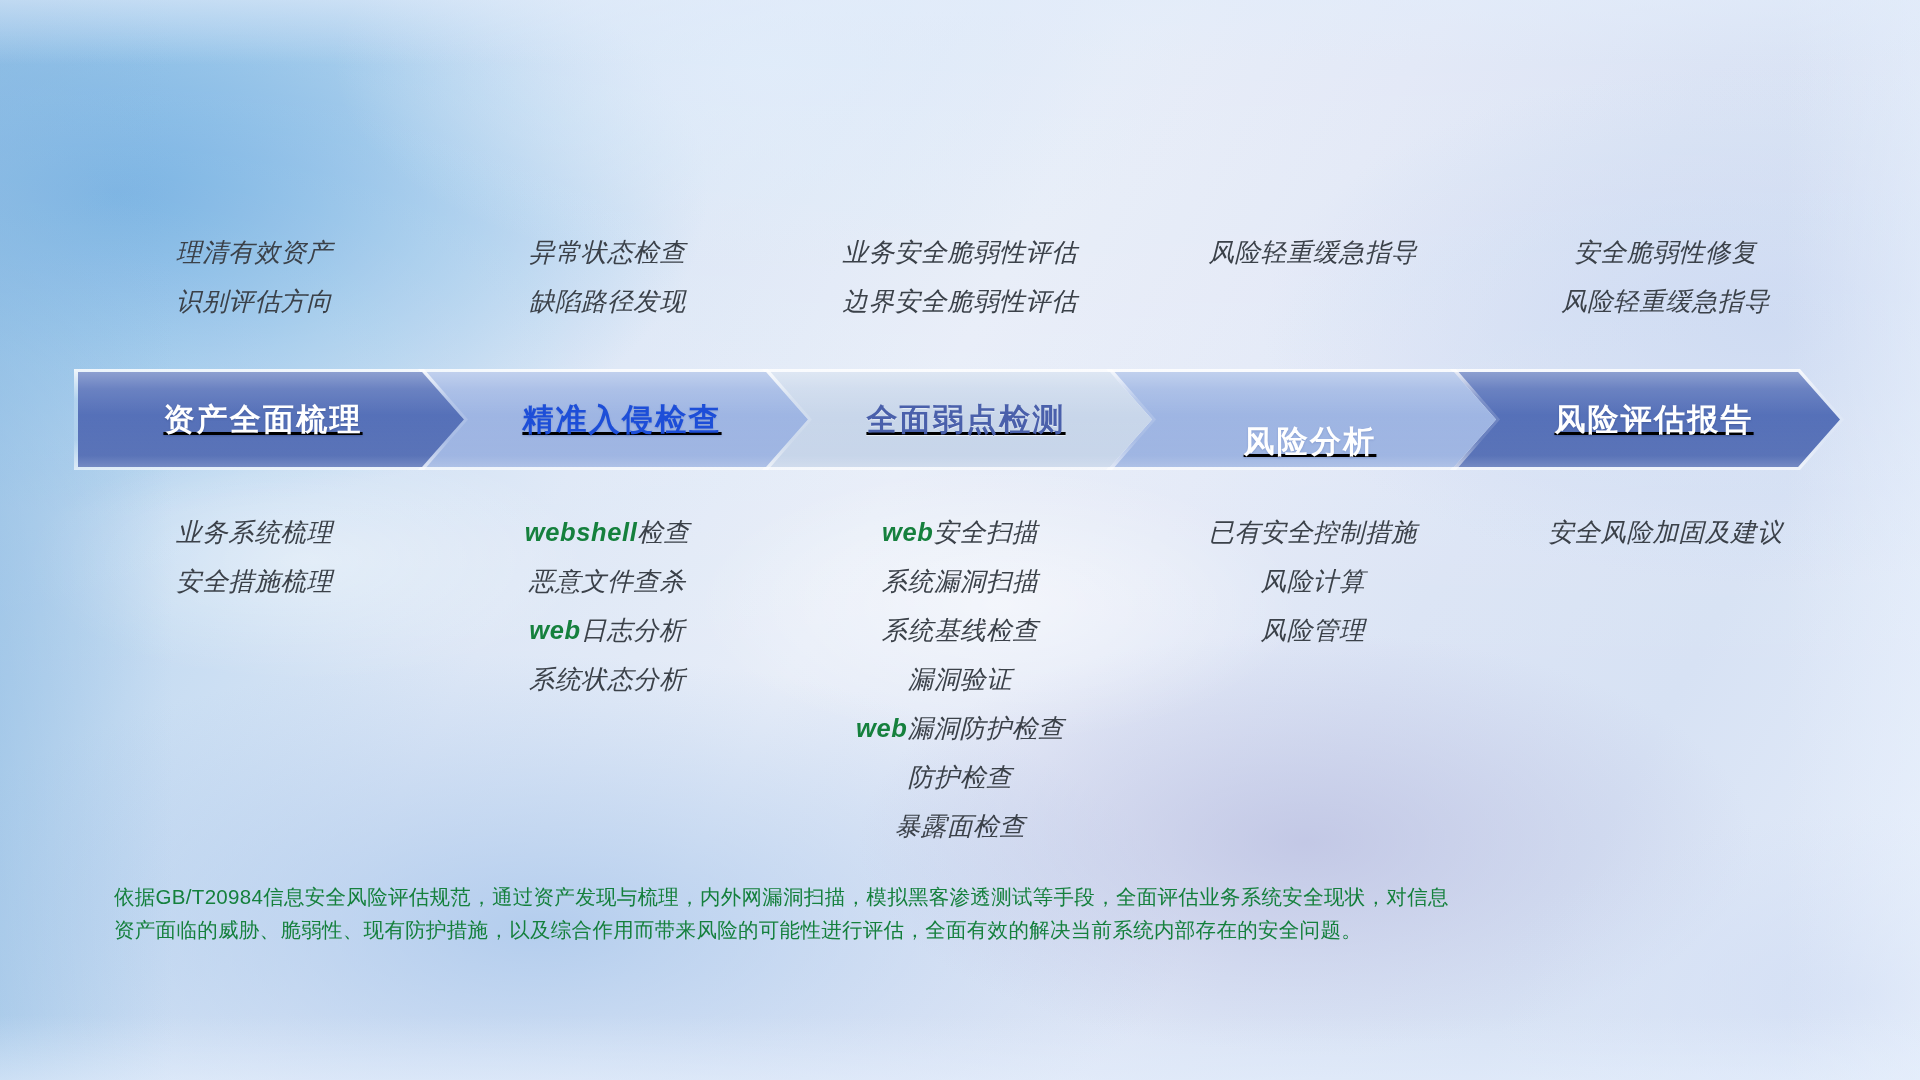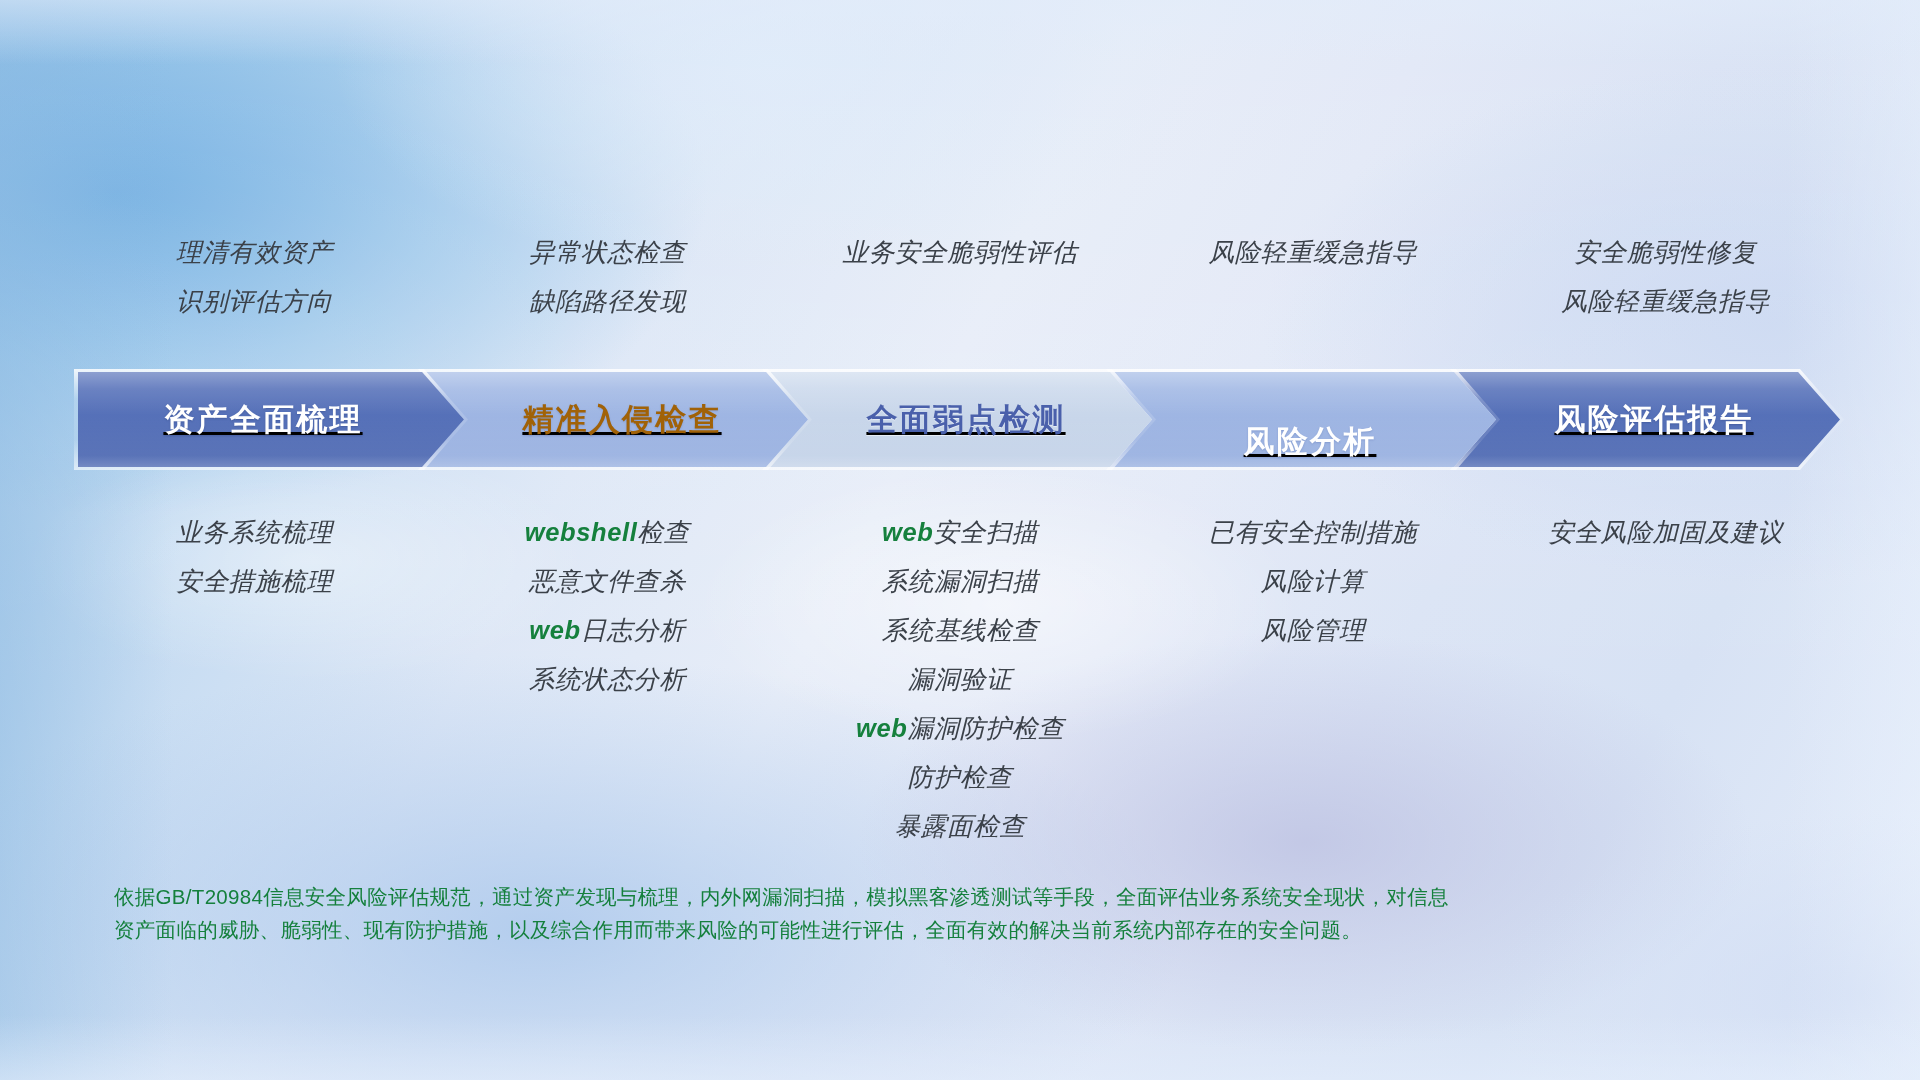--- a/index.html
+++ b/index.html
@@ -264,20 +264,21 @@
         <div class="col">
           <div class="line">理清有效资产</div>
           <div class="line">识别评估方向</div>
         </div>
         <div class="col">
           <div class="line">异常状态检查</div>
           <div class="line">缺陷路径发现</div>
         </div>
         <div class="col">
           <div class="line">业务安全脆弱性评估</div>
+          <div class="line">边界安全脆弱性评估</div>
         </div>
         <div class="col">
           <div class="line">风险轻重缓急指导</div>
         </div>
         <div class="col">
           <div class="line">安全脆弱性修复</div>
           <div class="line">风险轻重缓急指导</div>
         </div>
       </div>
 
@@ -285,21 +286,21 @@
         <div class="seg seg-dark" style="z-index: 20;">
           <div class="edge"></div>
           <div class="body"></div>
           <div class="gloss"></div>
           <div class="label" style="color: rgb(255, 255, 255);">资产全面梳理</div>
         </div>
         <div class="seg seg-mid" style="z-index: 19;">
           <div class="edge"></div>
           <div class="body"></div>
           <div class="gloss"></div>
-          <div class="label" style="color: #a16207;">精准入侵检查</div>
+          <div class="label" style="color: #1d4ed8;">精准入侵检查</div>
         </div>
         <div class="seg seg-light" style="z-index: 18;">
           <div class="edge"></div>
           <div class="body"></div>
           <div class="gloss"></div>
           <div class="label" style="color: rgb(74, 96, 171);">全面弱点检测</div>
         </div>
         <div class="seg seg-mid" style="z-index: 17;">
           <div class="edge"></div>
           <div class="body"></div>

